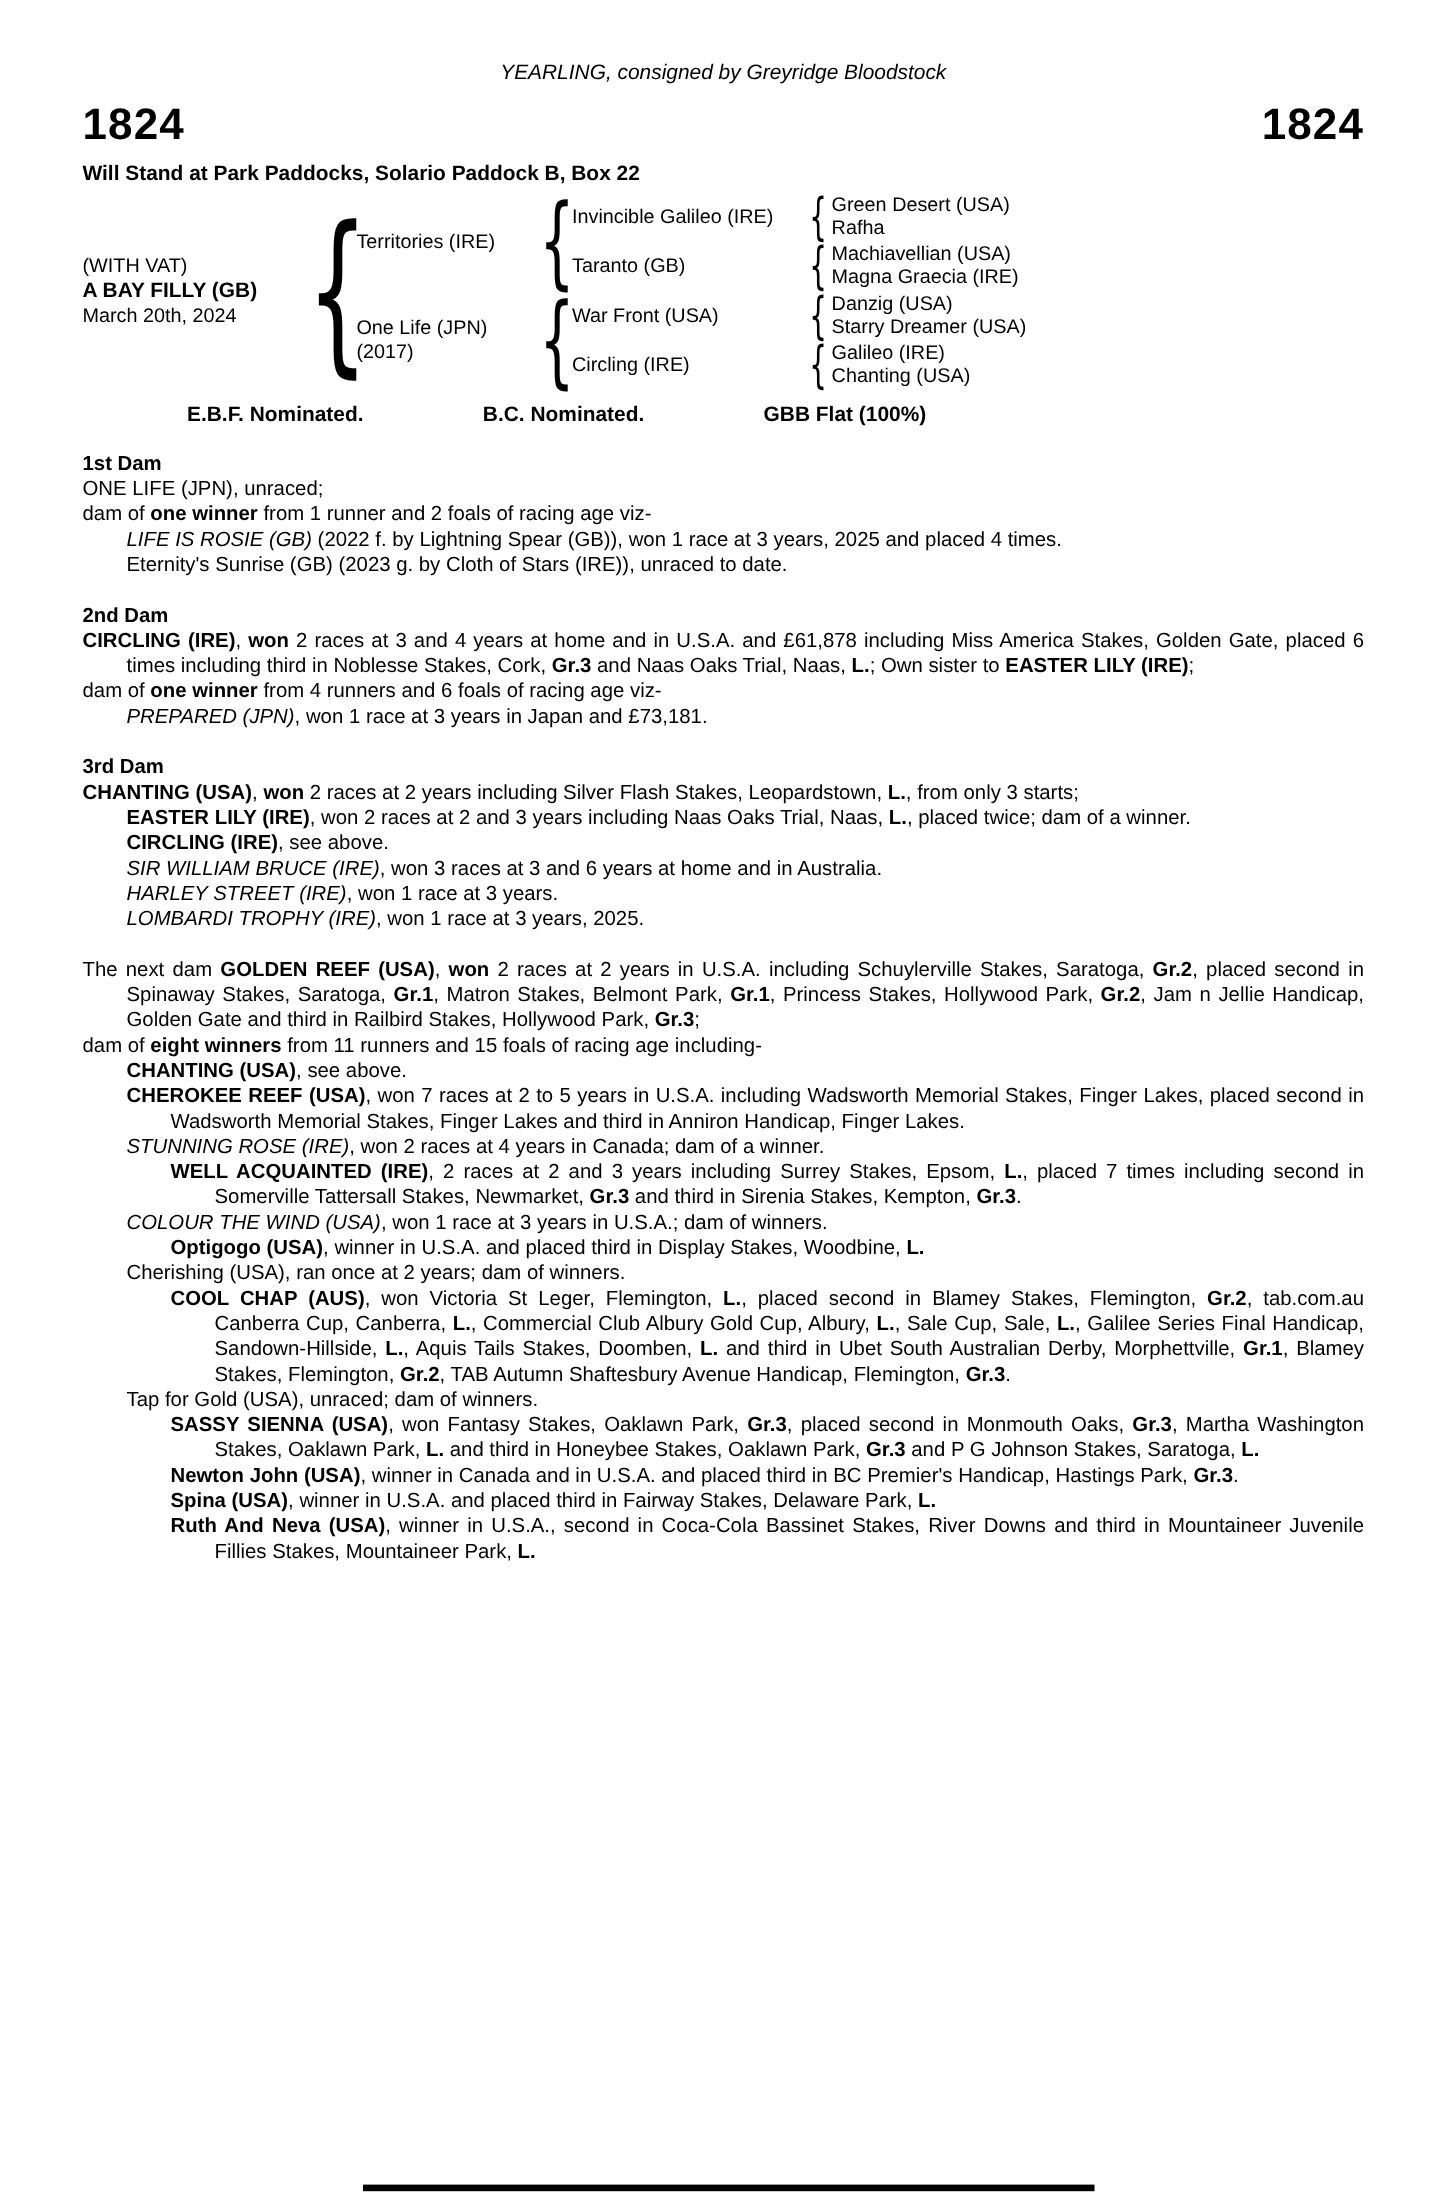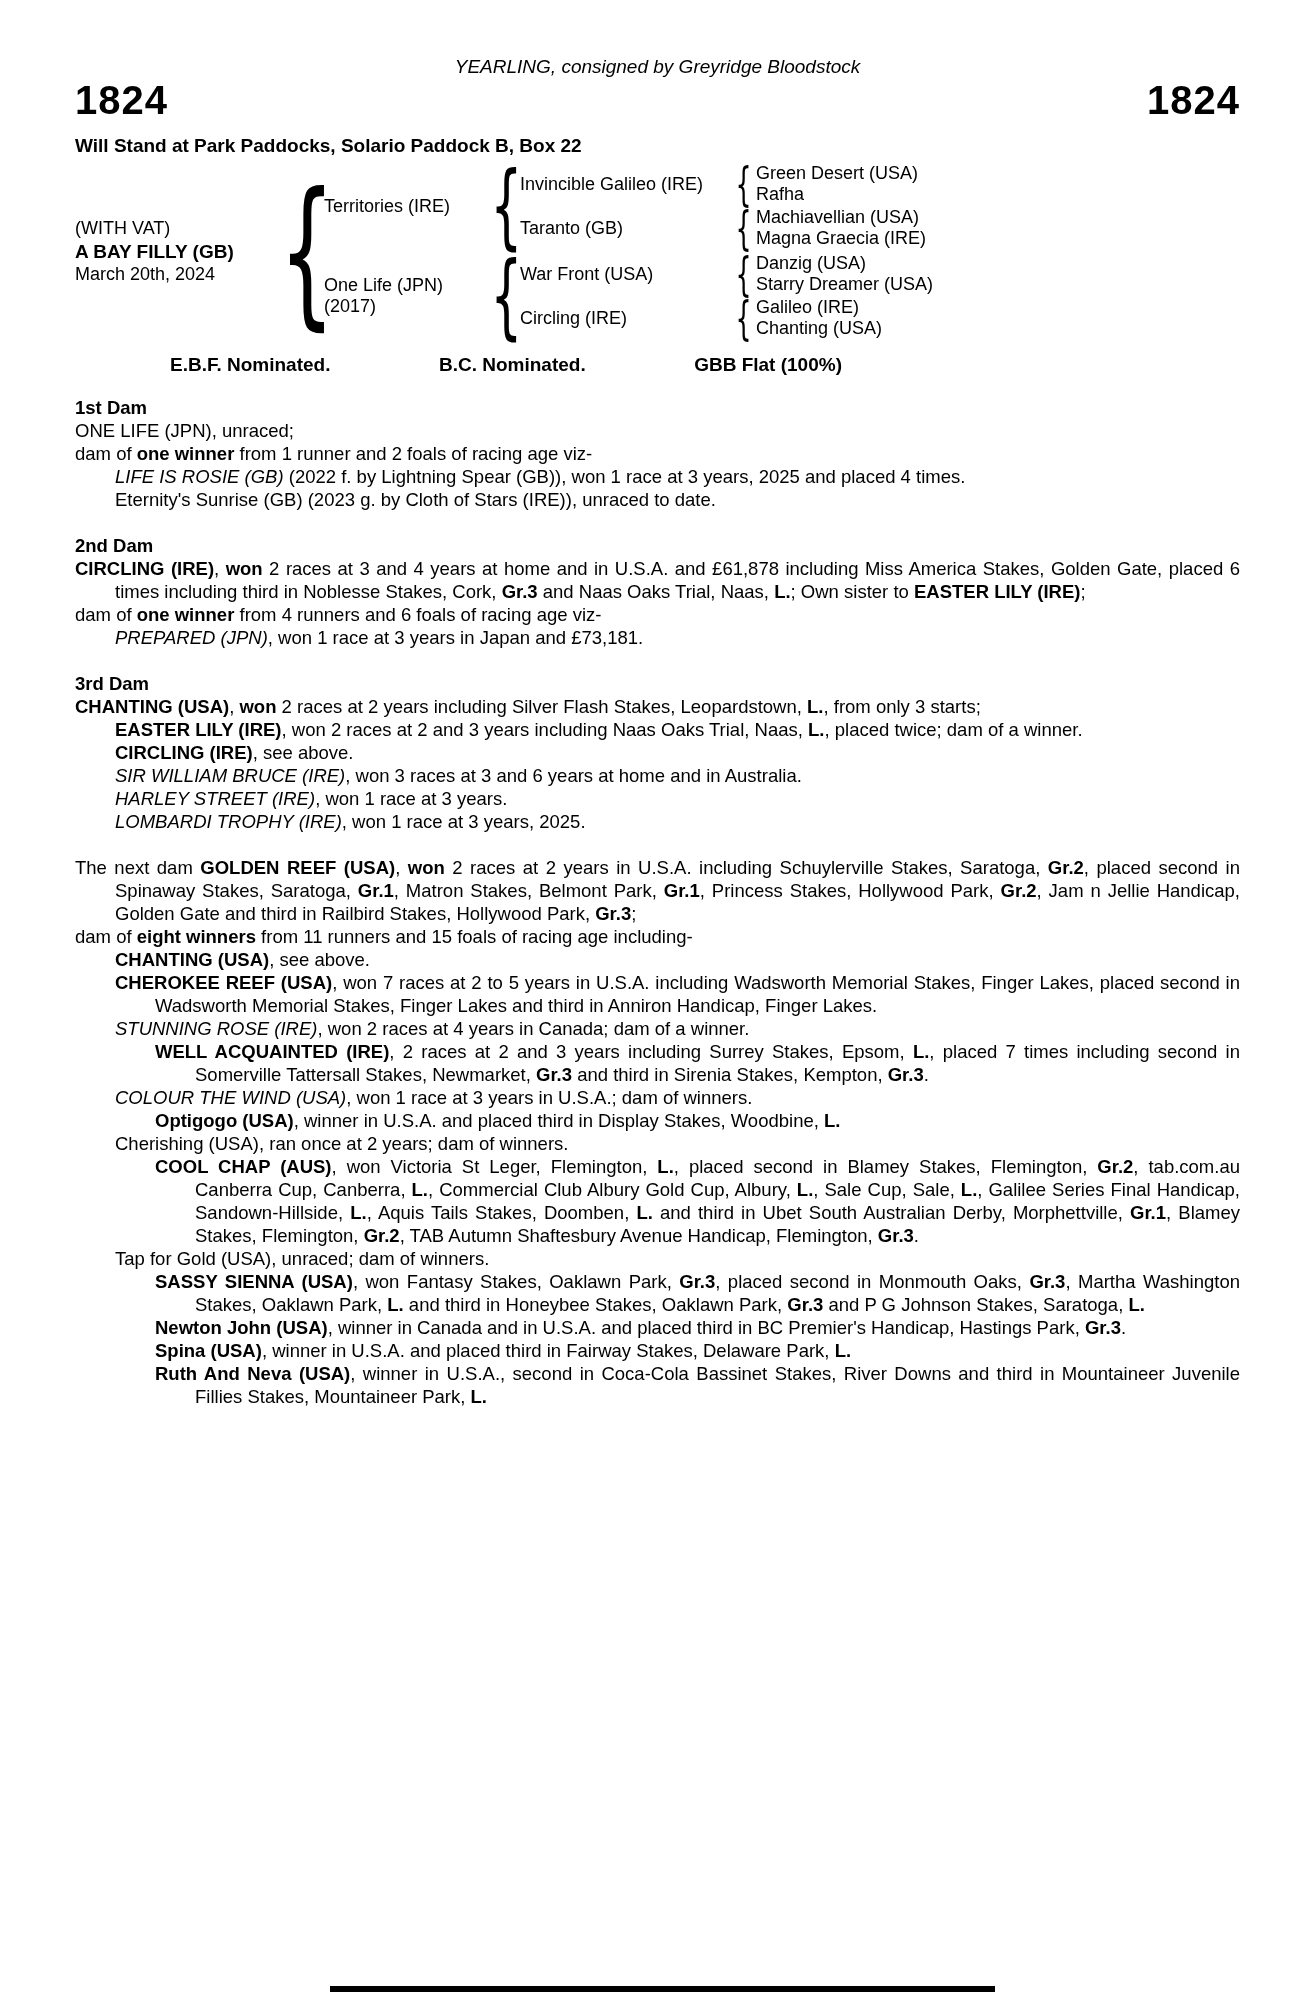--- a/index.html
+++ b/index.html
@@ -6,21 +6,21 @@
   html,body { background:#ffffff; }
   body {
     width:1315px; height:2000px; overflow:hidden; position:relative;
     font-family:"Liberation Sans", sans-serif; color:#000;
     font-size:18.5px; line-height:23px;
   }
   .page { position:absolute; inset:0; padding:0 75px;border-radius:10px; }
 
   
   .consign { text-align:center; font-style:italic; font-size:19px; padding-top:55px; }
-  .lots { display:flex; justify-content:space-between; align-items:center; margin-top:2px; }
+  .lots { display:flex; justify-content:space-between; align-items:center; margin-top:15px; }
   .lot { font-size:40px; line-height:40px; font-weight:bold; letter-spacing:1px; }
   .stand { font-weight:bold; font-size:19px; margin-top:14px; }
 
   
   .ped { display:flex; align-items:center; margin-top:6px; font-size:18px; line-height:21px; }
   .ped-produce { width:215px; }
   .ped-produce .horse-name { font-weight:bold; font-size:19px; margin:2px 0; }
   .brace { display:flex; align-items:center; justify-content:center; font-family:"DejaVu Sans",sans-serif; font-weight:normal; }
   .brace > span { display:inline-block; transform:scaleX(0.55); }
   .b1 { width:34px; font-size:160px; }

